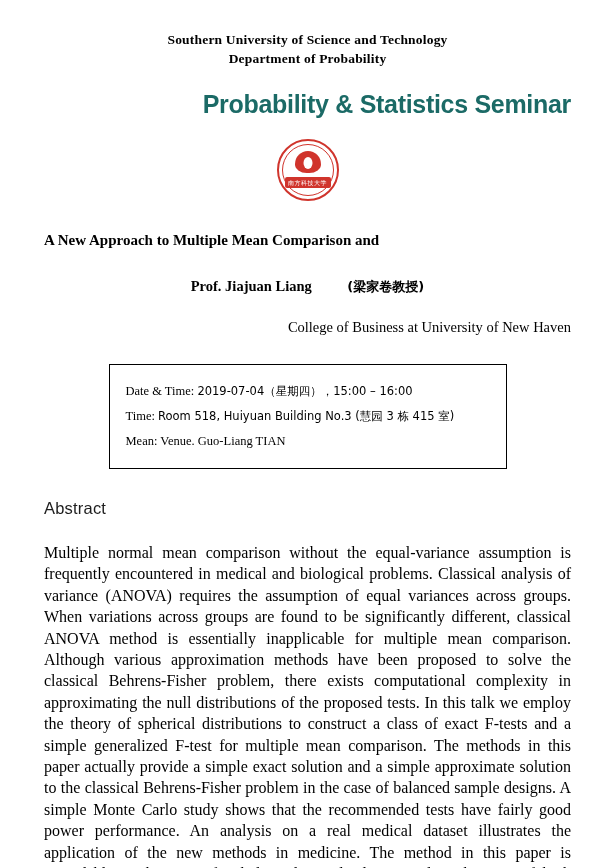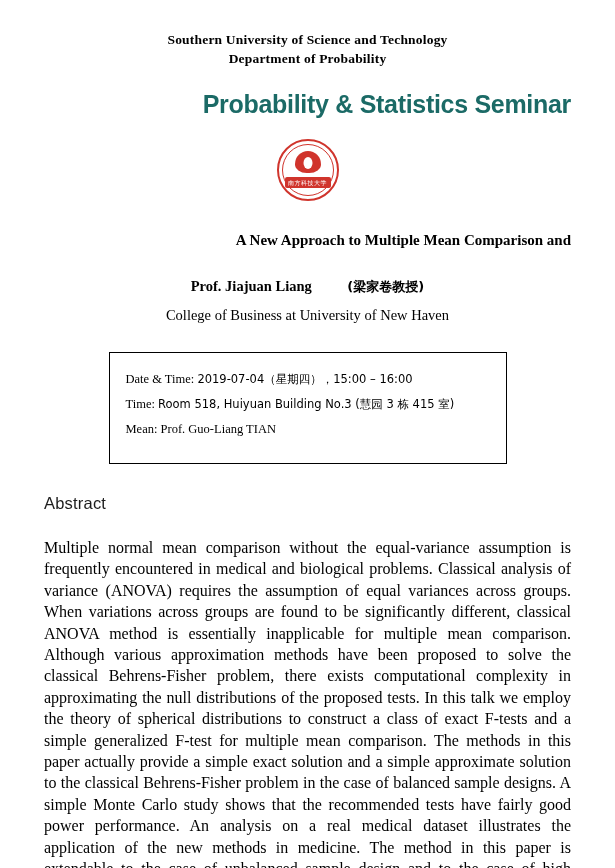--- a/index.html
+++ b/index.html
@@ -43,51 +43,51 @@
     display: flex;
     justify-content: center;
   }
   .logo {
     width: 62px;
     height: 62px;
     position: relative;
   }
   .talk-title {
     margin-top: 22px;
-    text-align: right;
+    text-align: left;
     font-family: "Liberation Serif", serif;
     font-weight: bold;
     font-size: 15px;
     line-height: 35px;
   }
   .speaker {
     margin-top: 20px;
     text-align: center;
     font-family: "Liberation Serif", serif;
     font-weight: bold;
     font-size: 14.5px;
   }
   .speaker .cn {
     font-family: "DejaVu Sans", sans-serif;
     font-size: 13px;
     font-weight: bold;
     margin-left: 32px;
   }
   .affiliation {
-    margin-top: 11px;
-    text-align: center;
+    margin-top: 23px;
+    text-align: right;
     font-family: "Liberation Serif", serif;
     font-size: 14.5px;
   }
   .info-box {
     margin: 28px auto 0 auto;
     width: 398px;
     border: 1px solid #000;
     box-sizing: border-box;
-    padding: 14px 16px 21px 16px;
+    padding: 14px 16px 14px 16px;
   }
   .info-line {
     font-family: "Liberation Serif", serif;
     font-size: 12.5px;
     line-height: 25px;
     white-space: nowrap;
   }
   .info-line .cn {
     font-family: "DejaVu Sans", sans-serif;
     font-size: 11.5px;
@@ -197,20 +197,20 @@
     <div class="info-line">
       <span>Date &amp; Time:</span>
       <span class="cn">2019-07-04（星期四），15:00 – 16:00</span>
     </div>
     <div class="info-line">
       <span>Time:</span>
       <span class="cn">Room 518, Huiyuan Building No.3 (慧园 3 栋 415 室)</span>
     </div>
     <div class="info-line">
       <span>Mean:</span>
-      <span>Prof. Guo-Liang TIAN</span>
+      <span>Venue. Guo-Liang TIAN</span>
     </div>
   </div>
 
   <div class="abstract-heading">Abstract</div>
   <div class="abstract-body">Multiple normal mean comparison without the equal-variance assumption is frequently encountered in medical and biological problems. Classical analysis of variance (ANOVA) requires the assumption of equal variances across groups. When variations across groups are found to be significantly different, classical ANOVA method is essentially inapplicable for multiple mean comparison. Although various approximation methods have been proposed to solve the classical Behrens-Fisher problem, there exists computational complexity in approximating the null distributions of the proposed tests. In this talk we employ the theory of spherical distributions to construct a class of exact F-tests and a simple generalized F-test for multiple mean comparison. The methods in this paper actually provide a simple exact solution and a simple approximate solution to the classical Behrens-Fisher problem in the case of balanced sample designs. A simple Monte Carlo study shows that the recommended tests have fairly good power performance. An analysis on a real medical dataset illustrates the application of the new methods in medicine. The method in this paper is extendable to the case of unbalanced sample design and to the case of high dimension with a small sample size. Research is in progress.</div>
 
 </div>
 
 </body></html>

